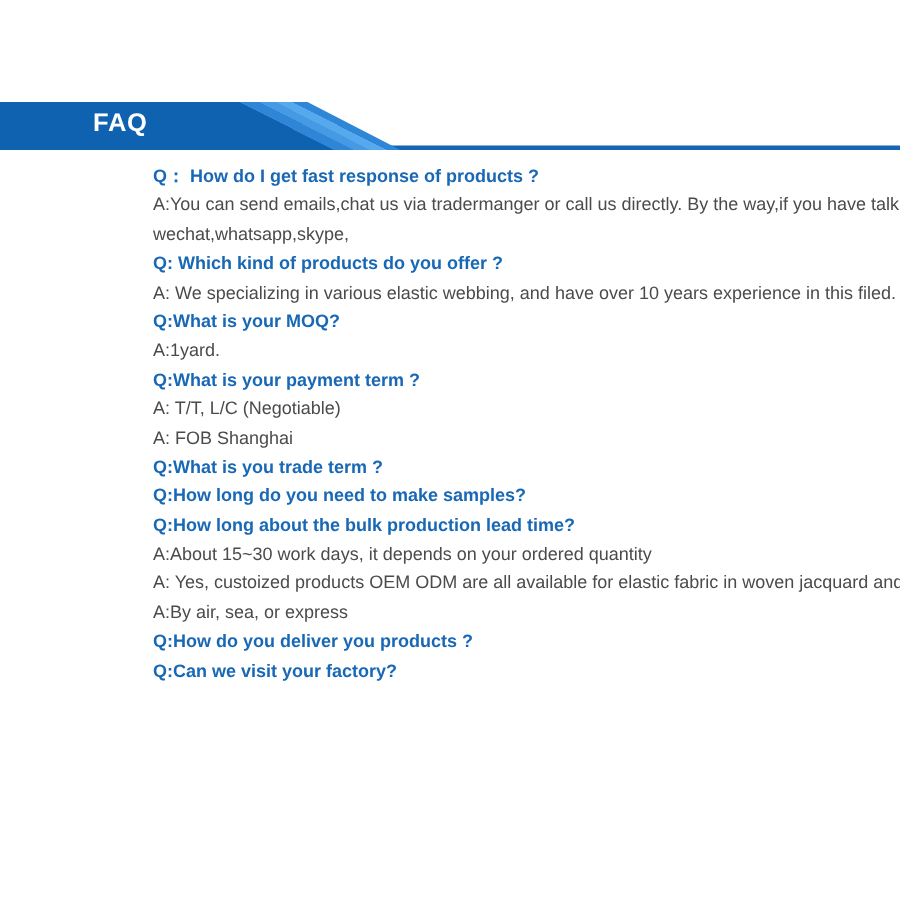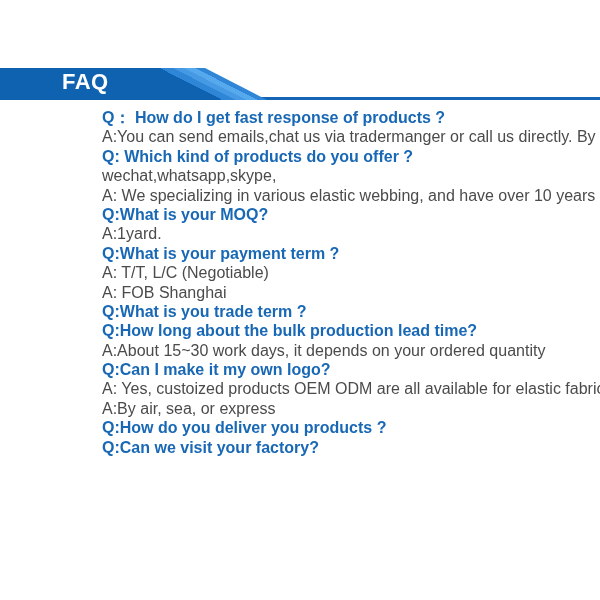--- a/index.html
+++ b/index.html
@@ -30,36 +30,36 @@
       #2f85d6 101px, #2f85d6 107px,
       #459ae3 107px, #459ae3 112px,
       #57a9ee 112px, #57a9ee 117px,
       #2f86d6 117px, #2f86d6 150px);
   }
   .banner-title {
     position:absolute;
     left:62px; top:73px;
     z-index:3;
     color:#ffffff;
-    font-size:22px;
+    font-size:17px;
     font-weight:bold;
     letter-spacing:0.5px;
     line-height:17px;
   }
   
   .faq-list {
     position:absolute;
     left:102px; top:108px;
     width:498px;
     z-index:1;
   }
   .faq-line {
     height:19.4px;
     line-height:19.4px;
-    font-size:16px;
+    font-size:12px;
     white-space:nowrap;
     overflow:hidden;
   }
   .faq-line.q {
     color:#1868b5;
     font-weight:bold;
   }
   .faq-line.a {
     color:#4b4b4b;
     font-weight:normal;
@@ -68,30 +68,30 @@
 </head>
 <body>
 
 <div class="page">
   <div class="rule"></div>
   <div class="banner"></div>
   <div class="banner-title">FAQ</div>
   <div class="faq-list">
       <div class="faq-line q">Q： How do I get fast response of products ?</div>
       <div class="faq-line a">A:You can send emails,chat us via tradermanger or call us directly. By the way,if you have talking tools</div>
+      <div class="faq-line a">wechat,whatsapp,skype,</div>
       <div class="faq-line q">Q: Which kind of products do you offer ?</div>
-      <div class="faq-line a">wechat,whatsapp,skype,</div>
       <div class="faq-line a">A: We specializing in various elastic webbing, and have over 10 years experience in this filed.</div>
       <div class="faq-line q">Q:What is your MOQ?</div>
       <div class="faq-line a">A:1yard.</div>
       <div class="faq-line q">Q:What is your payment term ?</div>
       <div class="faq-line a">A: T/T, L/C (Negotiable)</div>
       <div class="faq-line a">A: FOB Shanghai</div>
       <div class="faq-line q">Q:What is you trade term ?</div>
+      <div class="faq-line q">Q:How long do you need to make samples?</div>
       <div class="faq-line q">Q:How long about the bulk production lead time?</div>
       <div class="faq-line a">A:About 15~30 work days, it depends on your ordered quantity</div>
-      <div class="faq-line q">Q:Can I make it my own logo?</div>
       <div class="faq-line a">A: Yes, custoized products OEM ODM are all available for elastic fabric in woven jacquard and knitted</div>
       <div class="faq-line a">A:By air, sea, or express</div>
       <div class="faq-line q">Q:How do you deliver you products ?</div>
       <div class="faq-line q">Q:Can we visit your factory?</div>
     </div>
 </div>
 
 </body></html>

